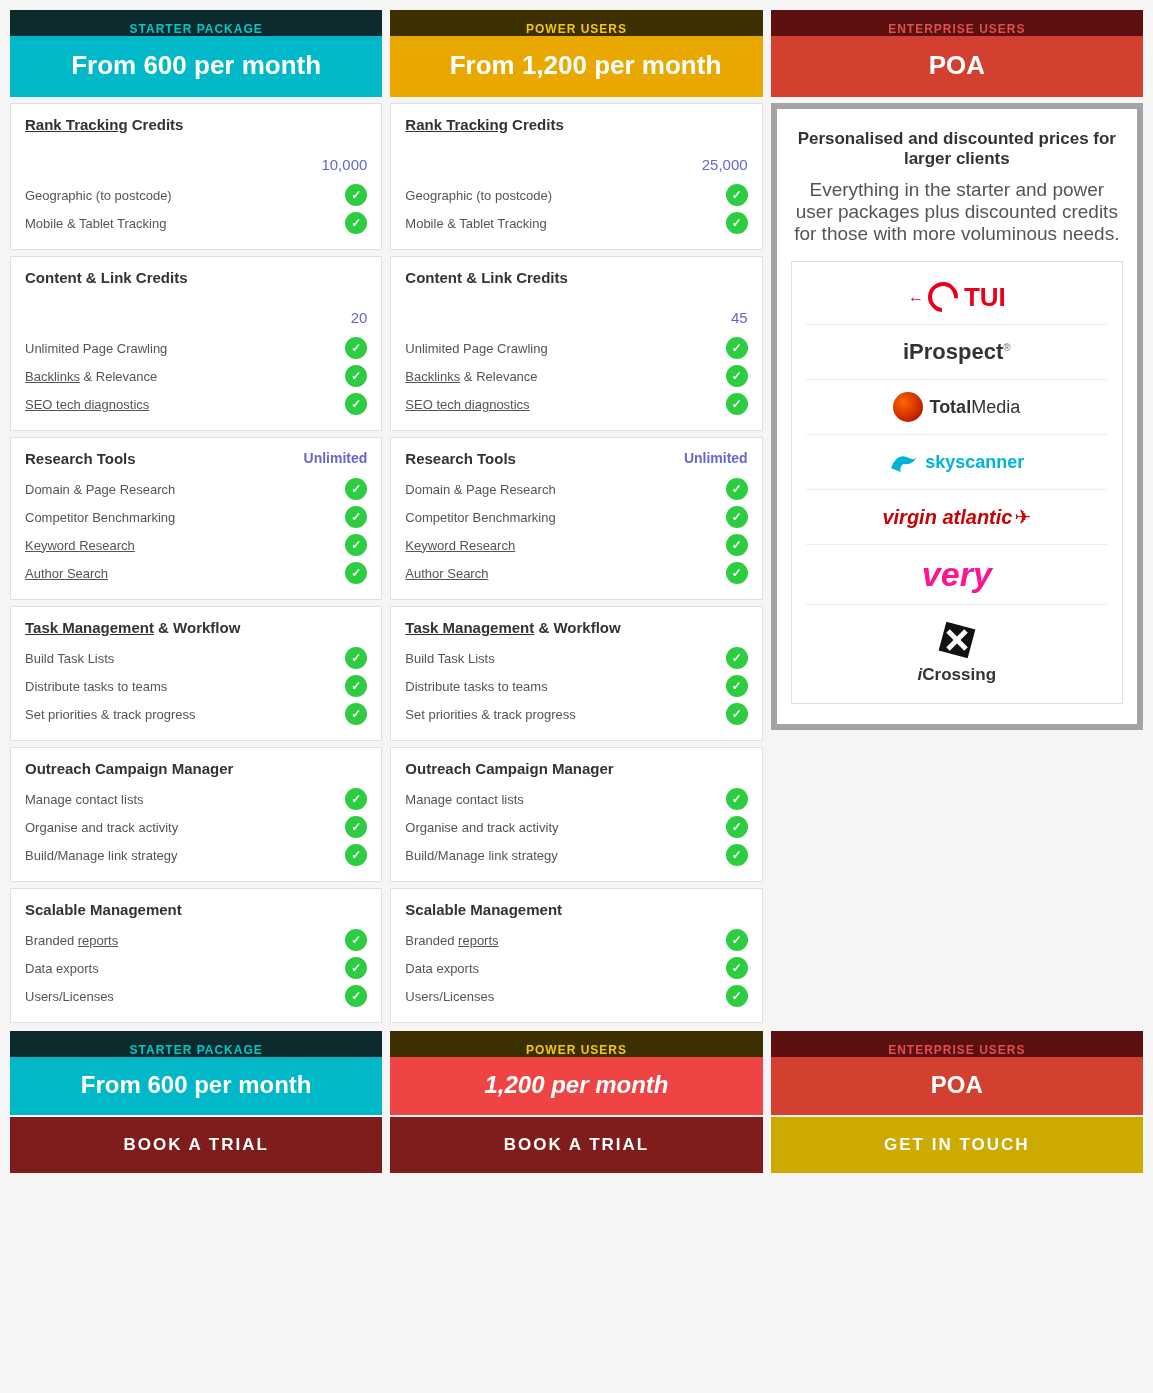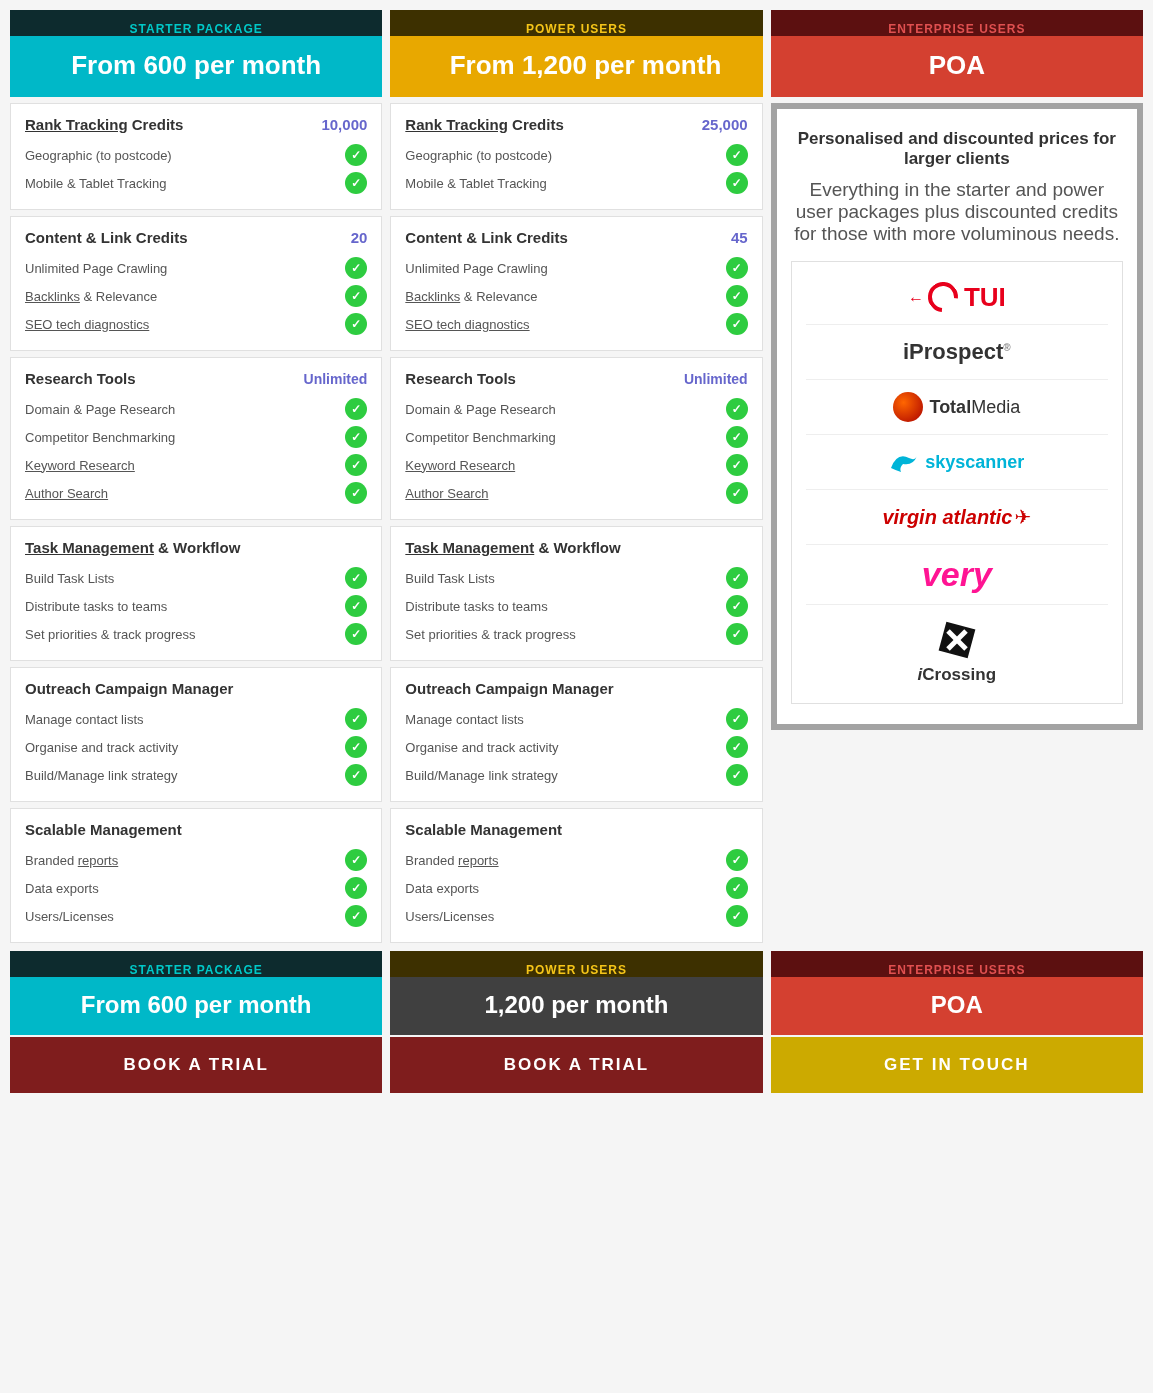--- a/index.html
+++ b/index.html
@@ -55,28 +55,28 @@
       border: 1px solid #e0e0e0;
       padding: 12px 14px;
       margin-top: 6px;
     }
 
     .feature-title {
       font-size: 15px;
       font-weight: bold;
       color: #333;
       display: flex;
-      align-items: flex-end;
+      align-items: flex-start;
       justify-content: space-between;
       margin-bottom: 8px;
       gap: 16px;
     }
 
     .feature-title .underline { text-decoration: underline; }
-    .feature-title .credit-count { color: #6666cc; font-weight: bold; font-size: 15px; }
+    .feature-title .credit-count { color: #6666cc; font-weight: normal; font-size: 15px; margin-top: 40px; }
     .feature-title .unlimited { color: #6666cc; font-weight: bold; font-size: 14px; }
 
     .feature-item {
       display: flex;
       align-items: center;
       justify-content: center;
       padding: 3px 0;
       font-size: 13px;
       color: #555;
     }
@@ -153,21 +153,21 @@
 
     .bottom-price {
       text-align: center;
       padding: 14px 8px 16px;
       font-size: 24px;
       font-weight: bold;
       color: #fff;
     }
 
     .col-starter .bottom-price { background: #00b8c8; }
-    .col-power .bottom-price { background: #404040; }
+    .col-power .bottom-price { background: #ef4444; font-style: italic; }
     .col-enterprise .bottom-price { background: #d44030; }
 
     .cta-button {
       display: block;
       width: 100%;
       padding: 18px;
       text-align: center;
       font-size: 17px;
       font-weight: 900;
       letter-spacing: 2px;

